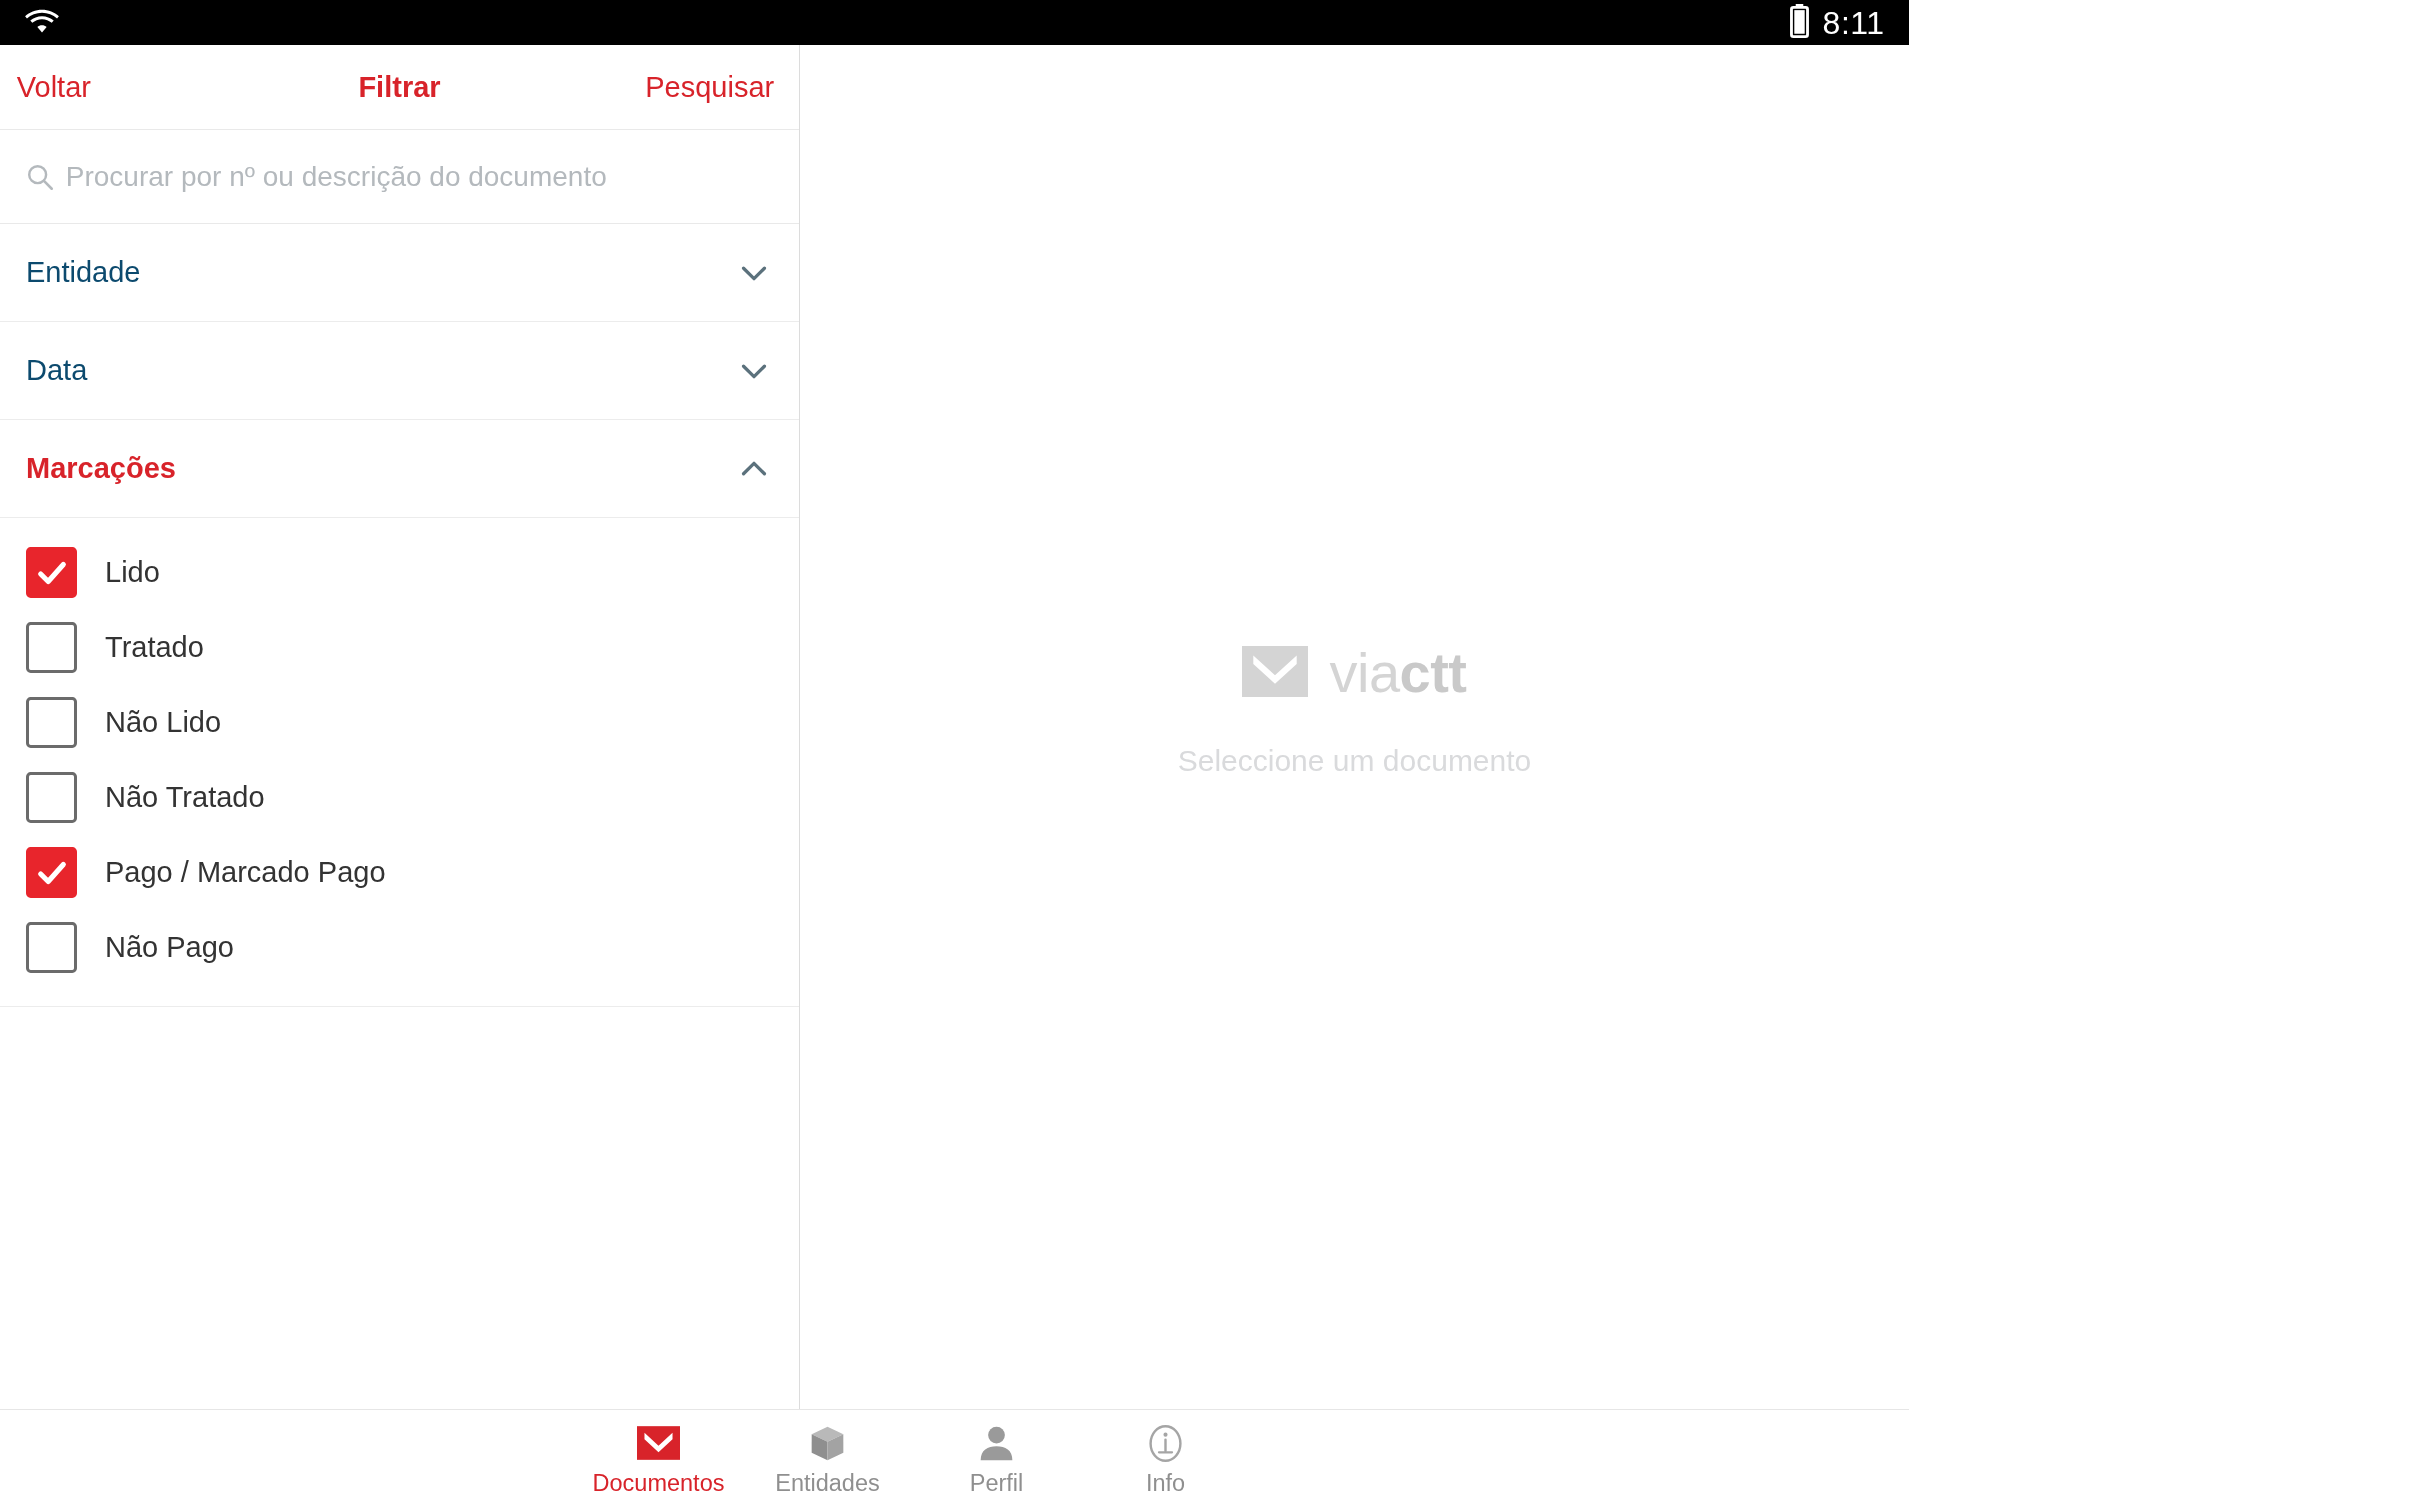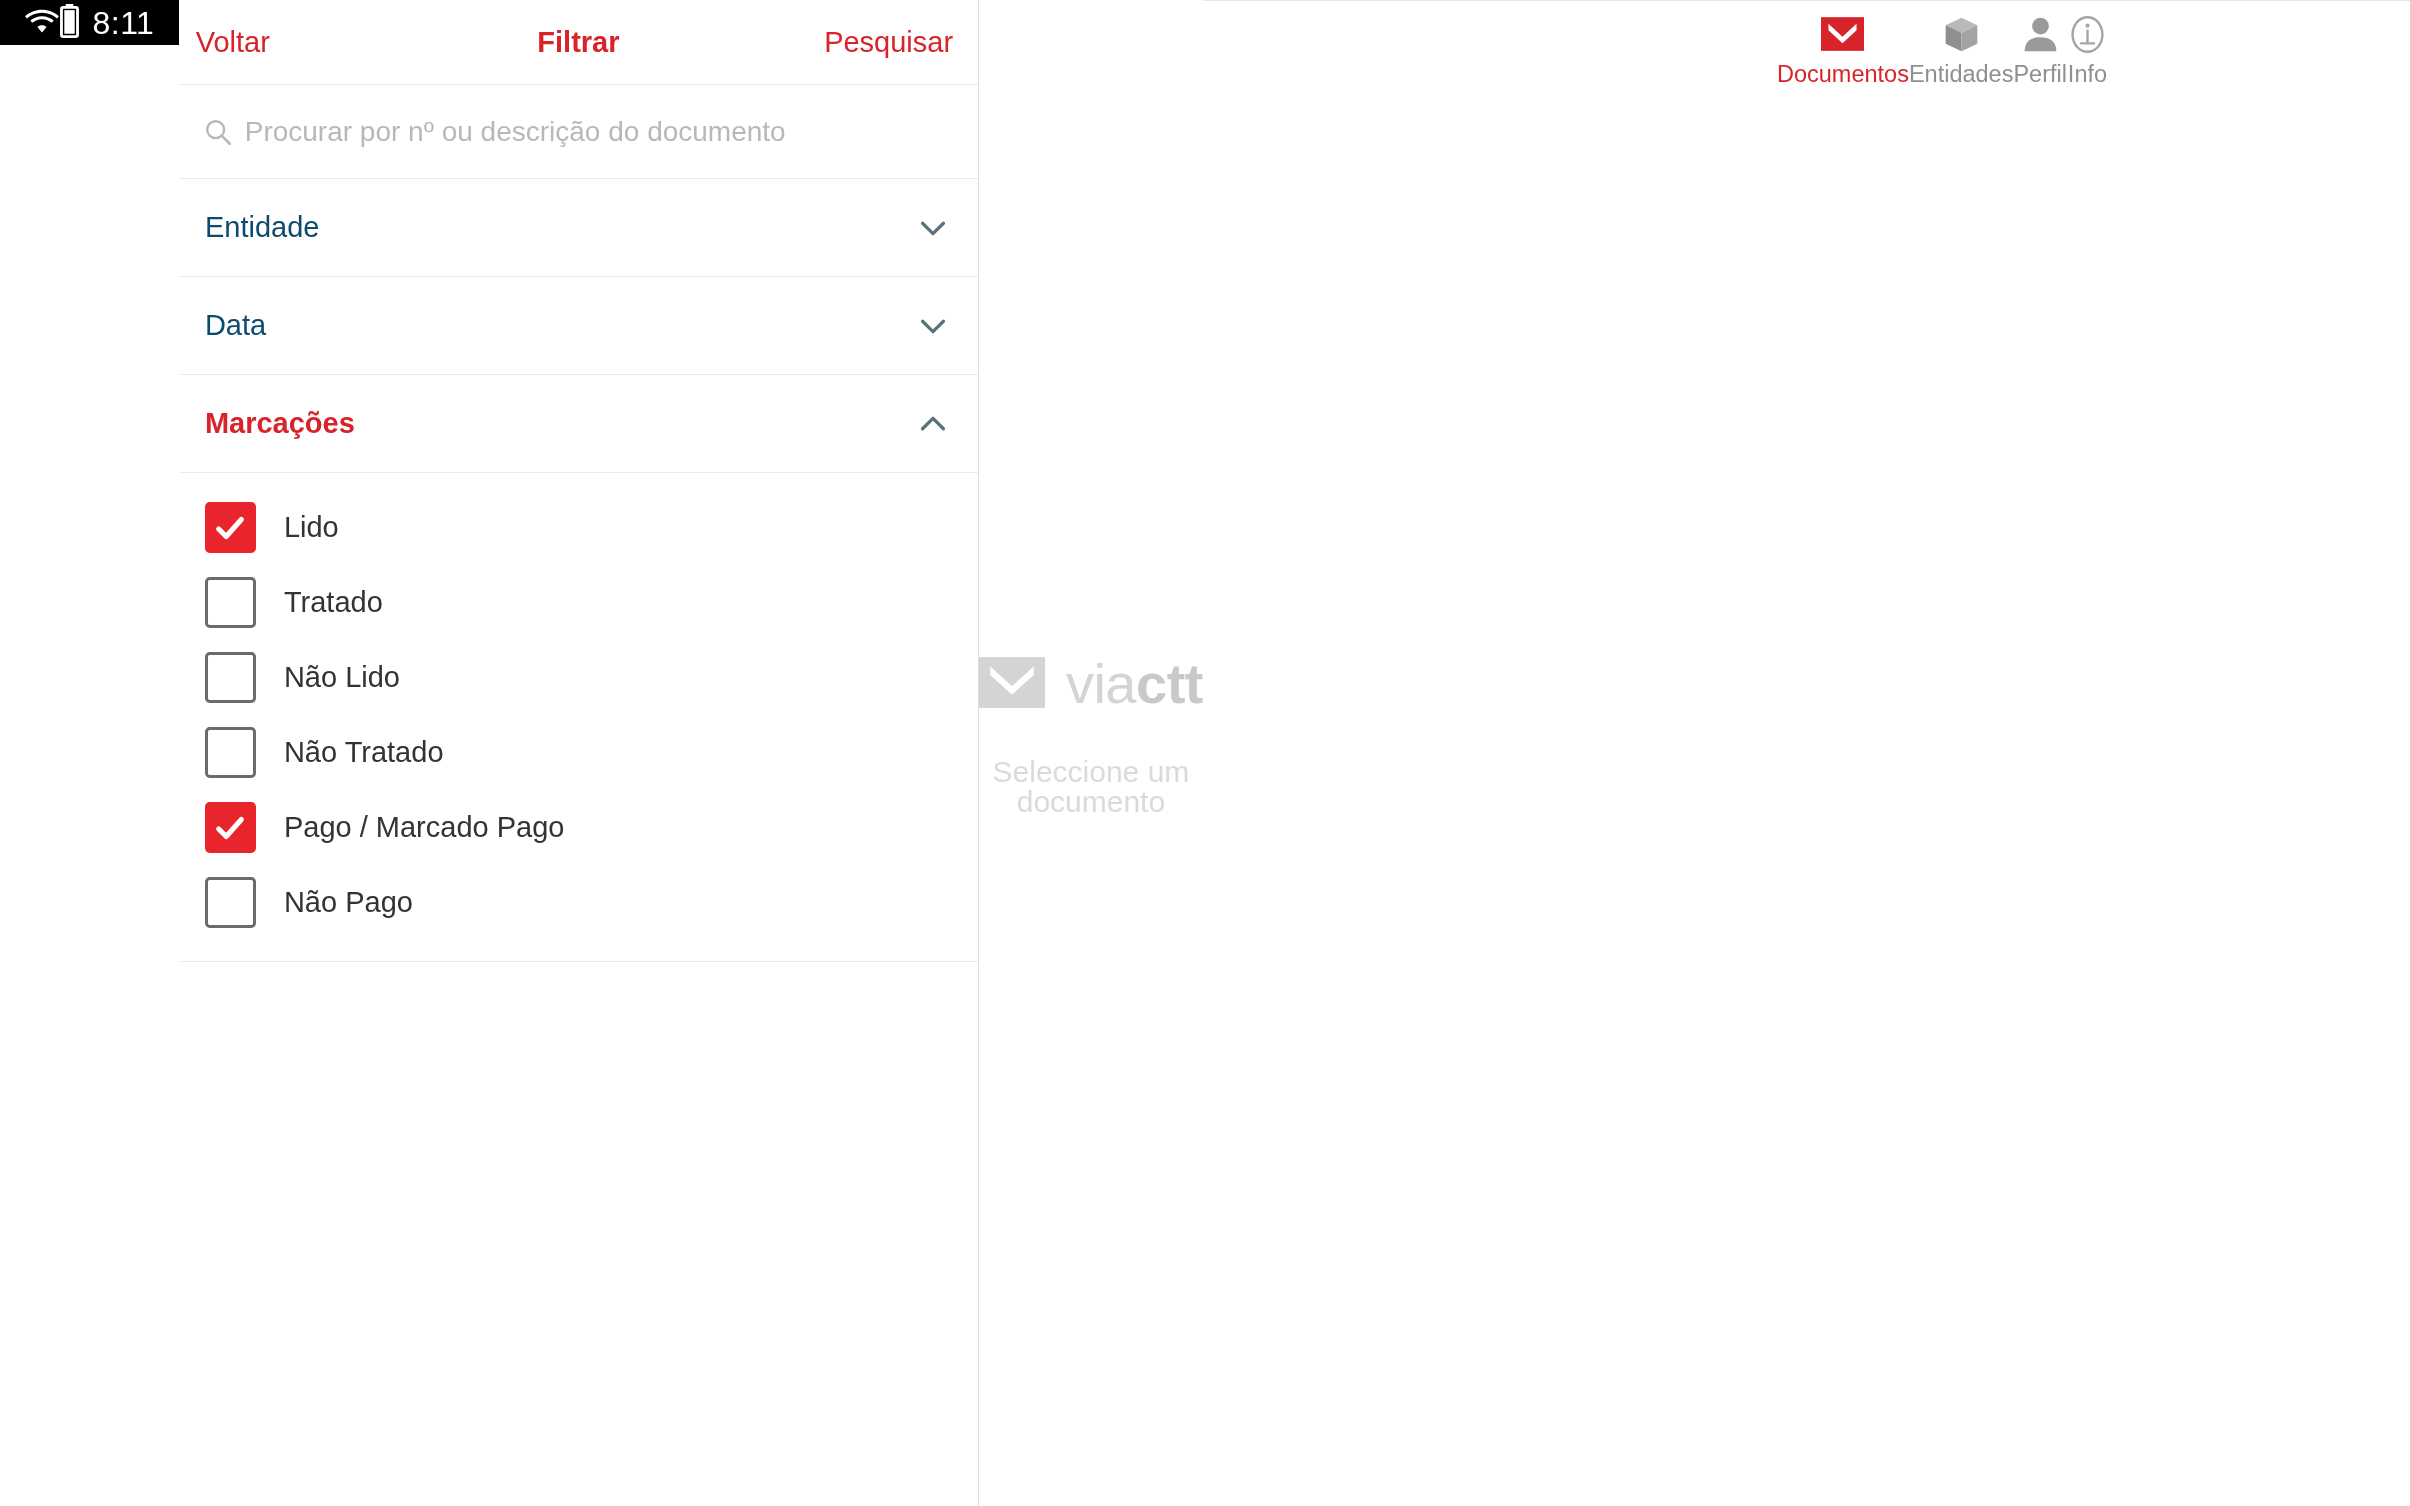--- a/index.html
+++ b/index.html
@@ -9,21 +9,21 @@
     overflow: hidden;
     background: #ffffff;
     font-family: "Liberation Sans", sans-serif;
   }
 
   #app {
     position: relative;
     width: 1909px;
     height: 1507px;
     display: flex;
-    flex-direction: row;
+    flex-direction: column;
     background: #ffffff;
   }
 
   
   .status-bar {
     height: 45px;
     flex: 0 0 45px;
     background: #000000;
     display: flex;
     align-items: center;

